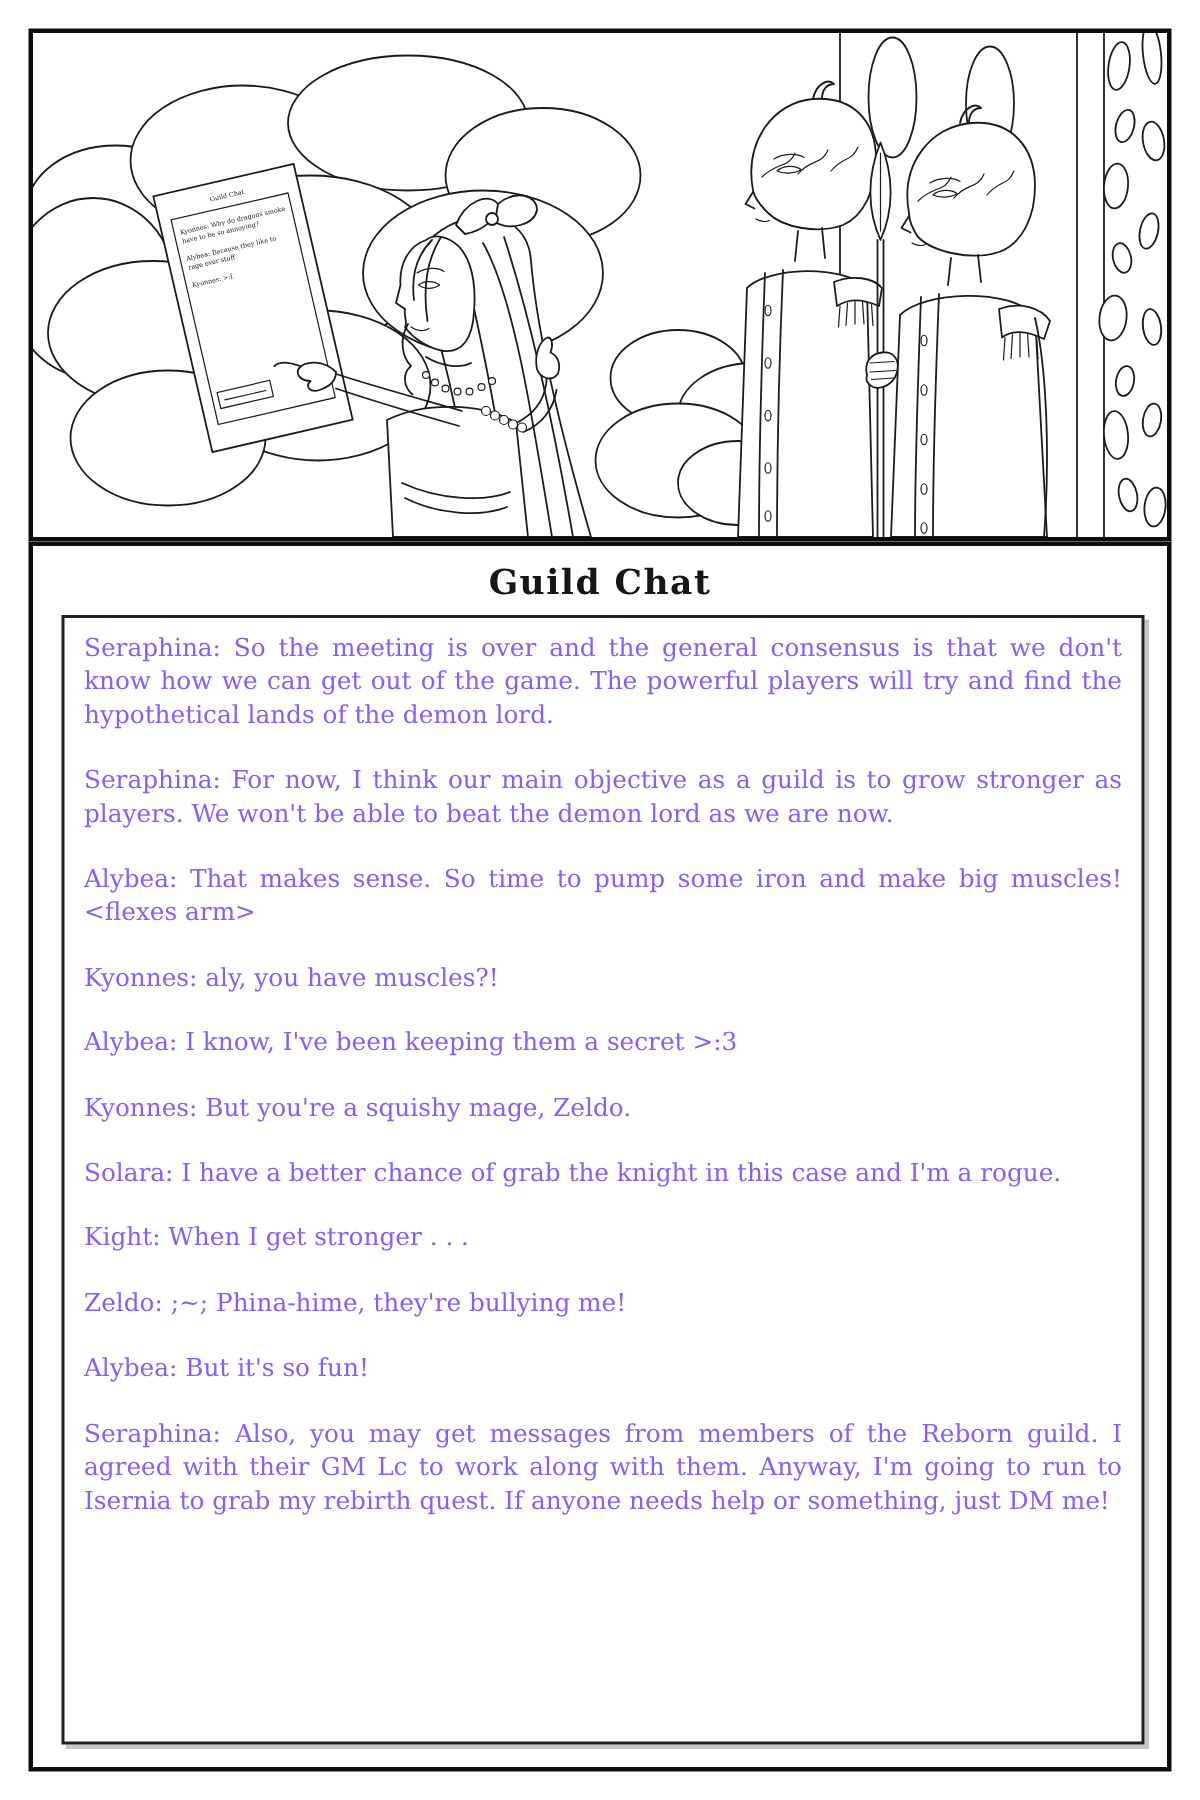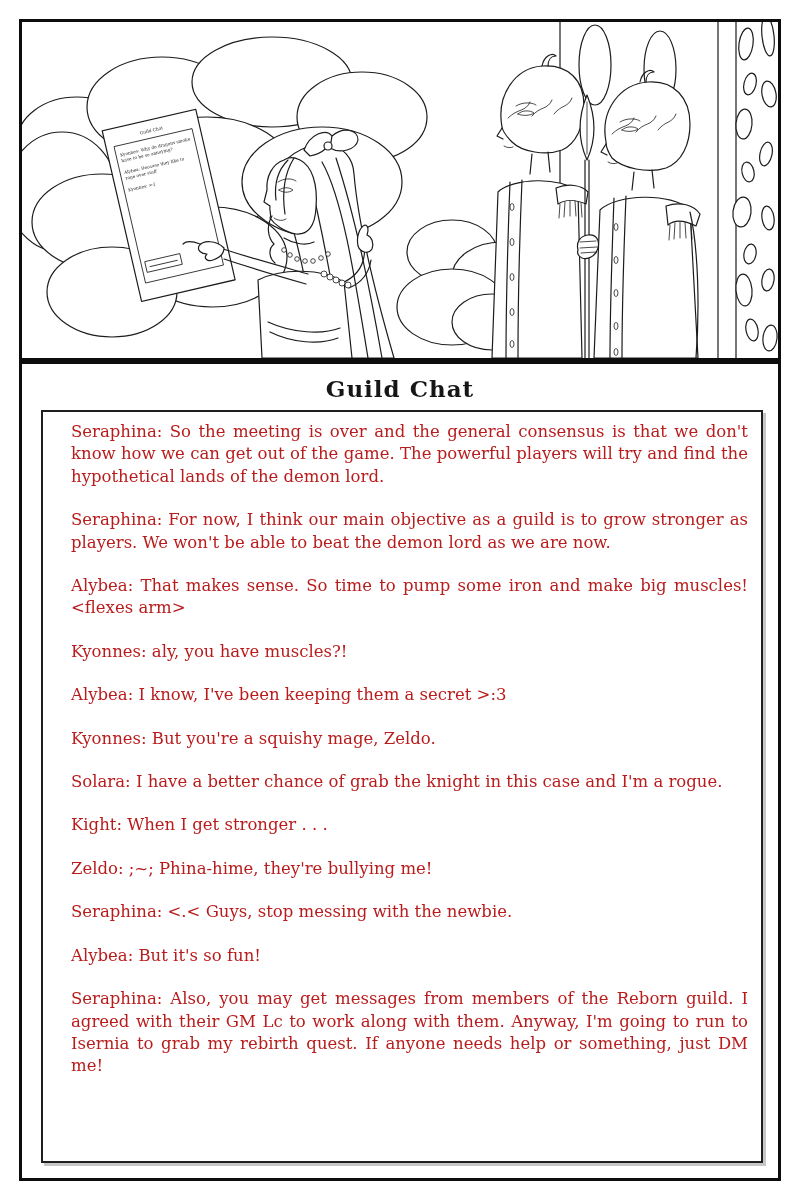--- a/index.html
+++ b/index.html
@@ -5,21 +5,21 @@
   html,body{margin:0;padding:0;width:800px;height:1200px;background:#ffffff;overflow:hidden;}
   body{font-family:"DejaVu Serif","Liberation Serif",serif;color:#111;position:relative;}
   .page{position:absolute;inset:0;background:#fff;}
   .panel{position:absolute;left:19px;width:762px;border:3px solid #0d0d0d;background:#fff;box-sizing:border-box;}
   .panel-art{top:19px;height:342px;overflow:hidden;}
   .panel-art svg{display:block;width:756px;height:336px;}
   .panel-chat{top:361px;height:820px;}
   .chat-title{margin:11px 0 0 0;text-align:center;font-size:23px;font-weight:bold;letter-spacing:1px;color:#161616;}
   .chat-box{position:absolute;left:19px;top:46px;width:722px;height:753px;box-sizing:border-box;
             border:2px solid #1f1f1f;box-shadow:3px 3px 0 #c6c6c6;padding:9px 13px;overflow:hidden;background:#fff;}
-  .msg{margin:0 0 21px 15px;font-size:16.5px;line-height:22.4px;text-align:justify;color:#b91c1c;}
+  .msg{margin:0 0 21px 0;font-size:16.5px;line-height:22.4px;text-align:justify;color:#8b5cf6;}
   .msg:last-child{margin-bottom:0;}
   .msg .author{white-space:pre;}
   
   .ln{fill:none;stroke:#1c1c1c;stroke-width:1.2;stroke-linecap:round;stroke-linejoin:round;}
   .fw{fill:#ffffff;stroke:#1c1c1c;stroke-width:1.2;stroke-linejoin:round;}
   .thin{stroke-width:0.8;}
   .minitxt{font-size:4.3px;fill:#222;}
 </style>
 </head>
 <body>
@@ -202,21 +202,20 @@
 
   <p class="msg"><span class="author">Kyonnes: </span><span class="body">But you're a squishy mage, Zeldo.</span></p>
 
   <p class="msg"><span class="author">Solara: </span><span class="body">I have a better chance of grab the knight in this case and I'm a rogue.</span></p>
 
 
   <p class="msg"><span class="author">Kight: </span><span class="body">When I get stronger . . .</span></p>
 
   <p class="msg"><span class="author">Zeldo: </span><span class="body">;~; Phina-hime, they're bullying me!</span></p>
 
-  <p class="msg"><span class="author">Seraphina: </span><span class="body">&lt;.&lt; Guys, stop messing with the newbie.</span></p>
 
   <p class="msg"><span class="author">Alybea: </span><span class="body">But it's so fun!</span></p>
 
   <p class="msg"><span class="author">Seraphina: </span><span class="body">Also, you may get messages from members of the Reborn guild. I agreed with their GM Lc to work along with them. Anyway, I'm going to run to Isernia to grab my rebirth quest. If anyone needs help or something, just DM me!</span></p>
 </div>
   </section>
 
 </div>
 
 </body></html>

